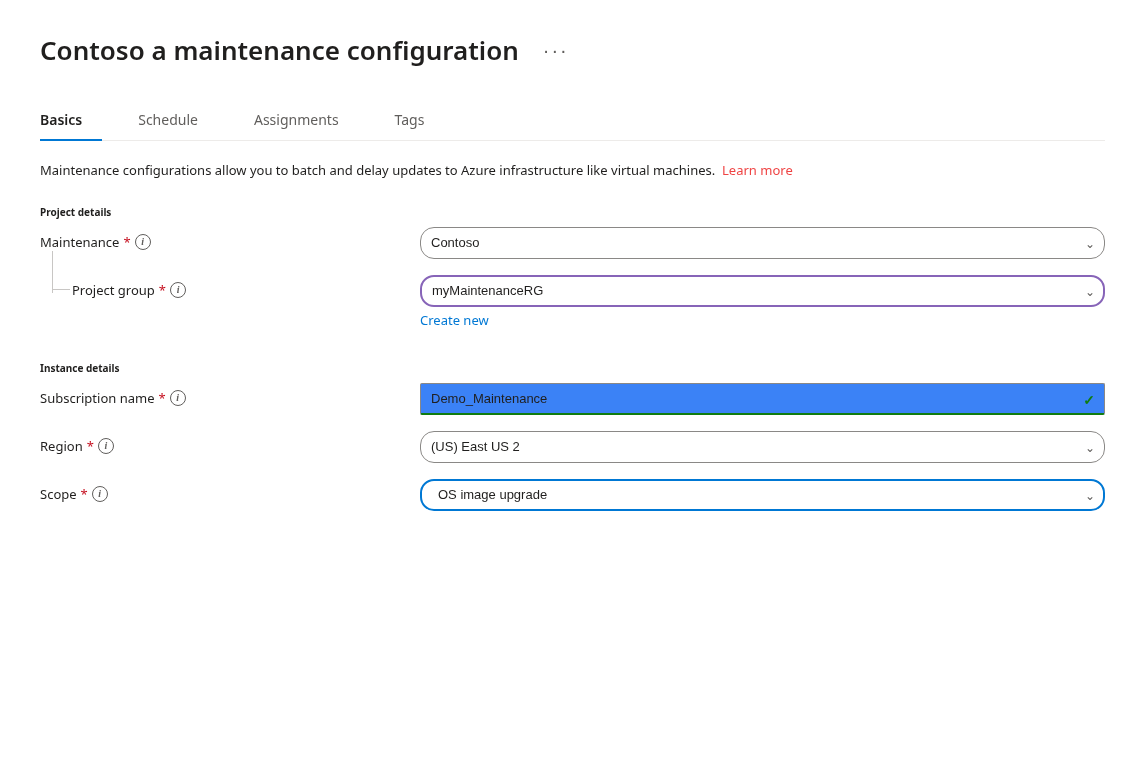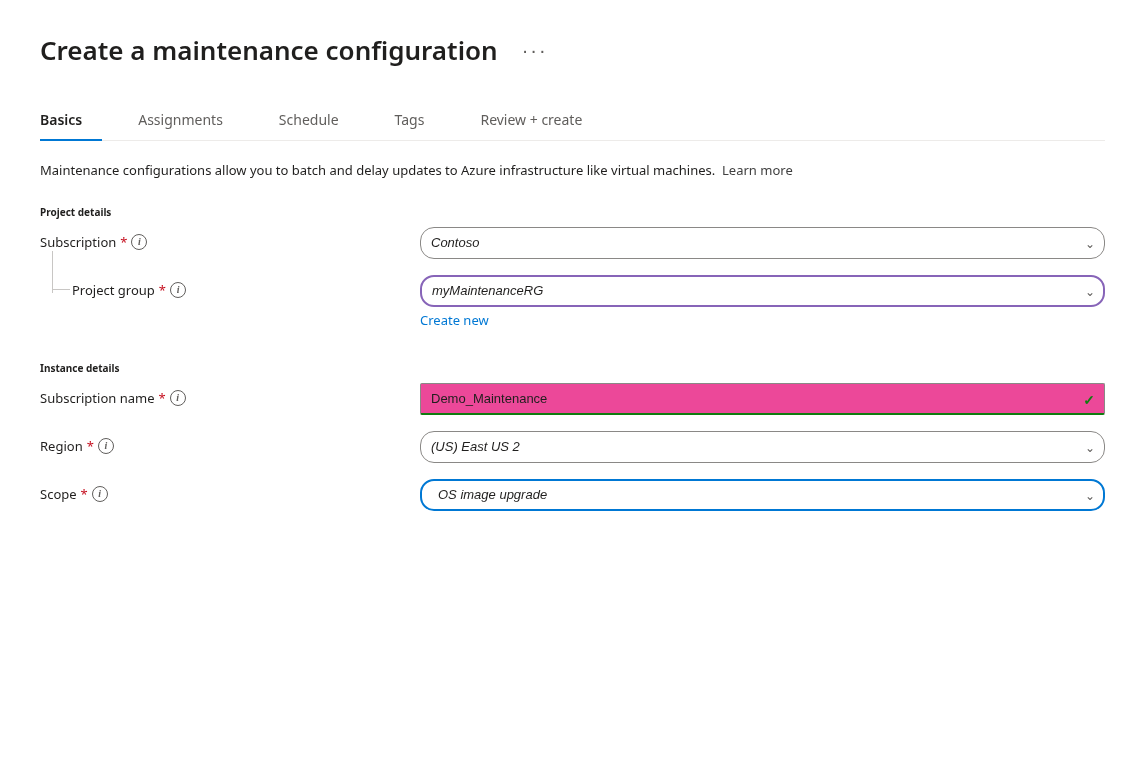--- a/index.html
+++ b/index.html
@@ -63,21 +63,21 @@
     
     .description {
       font-size: 13px;
       color: #201f1e;
       margin-bottom: 24px;
       line-height: 1.5;
       max-width: 960px;
     }
 
     .learn-more {
-      color: #404040;
+      color: #ef4444;
       text-decoration: none;
       cursor: pointer;
     }
 
     
     .section-title {
       font-size: 10px;
       font-weight: 700;
       color: #201f1e;
       margin-bottom: 8px;
@@ -181,21 +181,20 @@
       padding: 5px 36px 5px 10px;
       font-size: 13px;
       color: #201f1e;
       border: 1px solid #8a8886;
       border-radius: 14px;
       background: #fff;
       appearance: none;
       cursor: pointer;
       height: 32px;
       outline: none;
-      font-style: italic;
     }
 
     .select-box.active-border {
       border: 2px solid #8764b8;
     }
 
     .select-box.blue-border {
       border: 2px solid #0078d4;
       padding-left: 16px;
     }
@@ -216,21 +215,21 @@
       width: 100%;
     }
 
     .text-input {
       width: 100%;
       padding: 5px 36px 5px 10px;
       font-size: 13px;
       color: #201f1e;
       border: 1px solid #8a8886;
       border-radius: 2px;
-      background: #ec4899;
+      background: #3b82f6;
       height: 32px;
       outline: none;
     }
 
     .text-input.with-check {
       border-bottom: 2px solid #107c10;
     }
 
     .check-icon {
       position: absolute;
@@ -252,44 +251,43 @@
       text-decoration: none;
     }
 
     .instance-section {
     }
   </style>
 </head>
 <body>
 
 <div class="page-title">
-  <span>Create a maintenance configuration</span>
+  <span>Contoso a maintenance configuration</span>
   <button class="ellipsis-btn">···</button>
 </div>
 
 <div class="tabs">
   <div class="tab active">Basics</div>
+  <div class="tab">Schedule</div>
   <div class="tab">Assignments</div>
-  <div class="tab">Schedule</div>
   <div class="tab">Tags</div>
-  <div class="tab">Review + create</div>
 </div>
 
 <p class="description">
   <span>Maintenance configurations allow you to batch and delay updates to Azure infrastructure like virtual machines.</span>
   &nbsp;<a class="learn-more">Learn more</a>
 </p>
 
 <div class="form-section">
   <div class="section-title">Project details</div>
 
   <div class="field-row">
     <div class="field-label-col">
       <div class="field-label">
-        <span>Subscription</span>
+        <span>Maintenance</span>
         <span class="required-star">*</span>
         <span class="info-icon">i</span>
       </div>
     </div>
     <div class="field-input-col">
       <div class="select-wrapper">
         <select class="select-box">
           <option>Contoso</option>
         </select>
         <span class="chevron-down">⌄</span>

